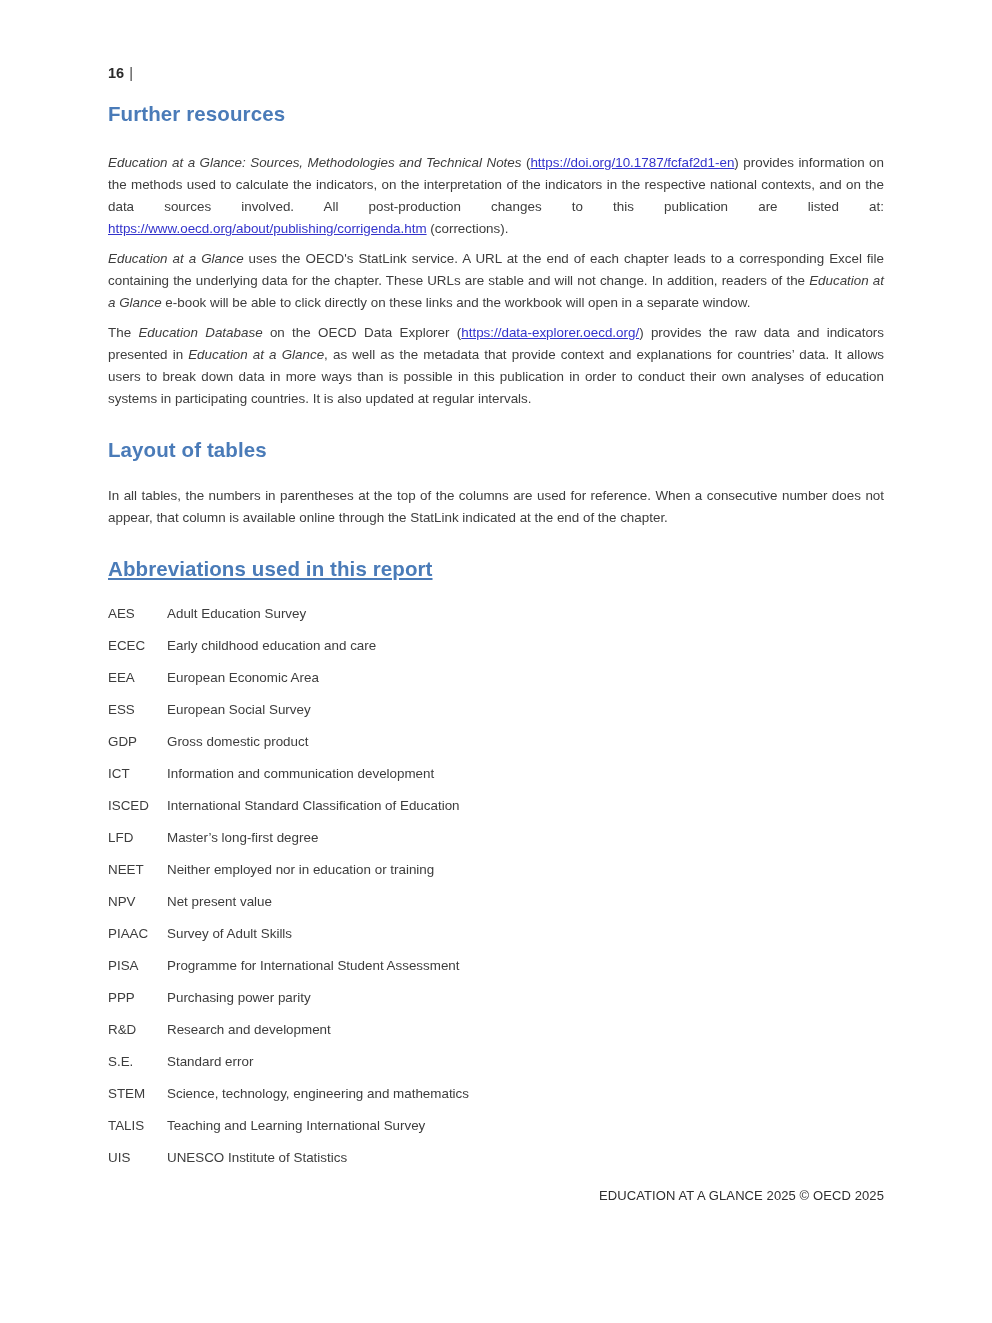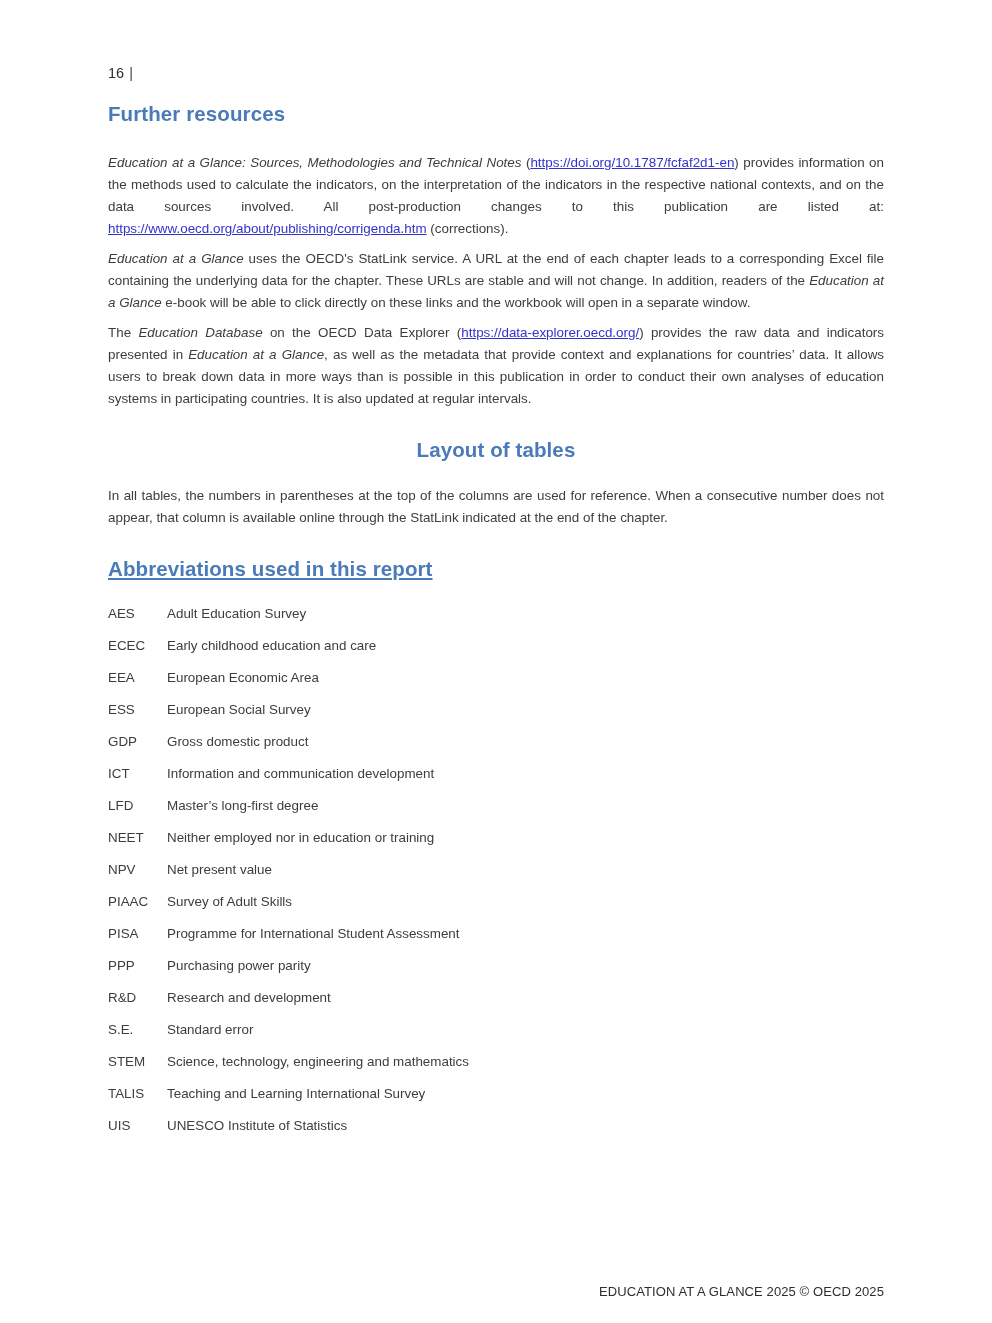--- a/index.html
+++ b/index.html
@@ -12,31 +12,31 @@
     padding: 65px 108px 0 108px;
     font-family: "Liberation Sans", "DejaVu Sans", sans-serif;
     color: #3d3d3d;
     overflow: hidden;
   }
   .page-number-line {
     font-size: 14.5px;
     line-height: 17px;
     color: #2b2b2b;
   }
-  .page-number-line .num { font-weight: normal; text-align: center; }
+  .page-number-line .num { font-weight: bold; text-align: center; }
   .page-number-line .bar { font-weight: normal; margin-left: 5px; color: #444; }
   h2.section-heading {
     font-size: 20.5px;
     line-height: 23px;
     font-weight: bold;
     margin: 28px 0 26px 0;
     letter-spacing: 0.1px;
   }
   h2#h-further { margin-top: 20px; margin-bottom: 27px; }
-  h2#h-layout  { margin-top: 28px; margin-bottom: 24px; text-align: center; }
+  h2#h-layout  { margin-top: 28px; margin-bottom: 24px; }
   h2#h-abbrev  { margin-top: 28px; margin-bottom: 23px; text-decoration: underline; }
   p.body-para {
     font-size: 13.4px;
     line-height: 22px;
     text-align: justify;
     margin: 0 0 8px 0;
     color: #3d3d3d;
   }
   .italic { font-style: italic; }
   a.doc-link {
@@ -50,21 +50,21 @@
     line-height: 22px;
     margin-bottom: 10px;
   }
   .abbr-code {
     width: 59px;
     flex: 0 0 59px;
   }
   .abbr-def { flex: 1; }
   .footer {
     position: absolute;
-    top: 1284px;
+    top: 1188px;
     right: 108px;
     font-size: 13px;
     line-height: 16px;
     color: #2e2e2e;
     letter-spacing: 0.1px;
   }
 </style>
 </head>
 <body>
 
@@ -105,20 +105,24 @@
       </div>
       <div class="abbr-row">
         <span class="abbr-code">GDP</span>
         <span class="abbr-def">Gross domestic product</span>
       </div>
       <div class="abbr-row">
         <span class="abbr-code">ICT</span>
         <span class="abbr-def">Information and communication development</span>
       </div>
       <div class="abbr-row">
+        <span class="abbr-code">ISCED</span>
+        <span class="abbr-def">International Standard Classification of Education</span>
+      </div>
+      <div class="abbr-row">
         <span class="abbr-code">LFD</span>
         <span class="abbr-def">Master’s long-first degree</span>
       </div>
       <div class="abbr-row">
         <span class="abbr-code">NEET</span>
         <span class="abbr-def">Neither employed nor in education or training</span>
       </div>
       <div class="abbr-row">
         <span class="abbr-code">NPV</span>
         <span class="abbr-def">Net present value</span>

